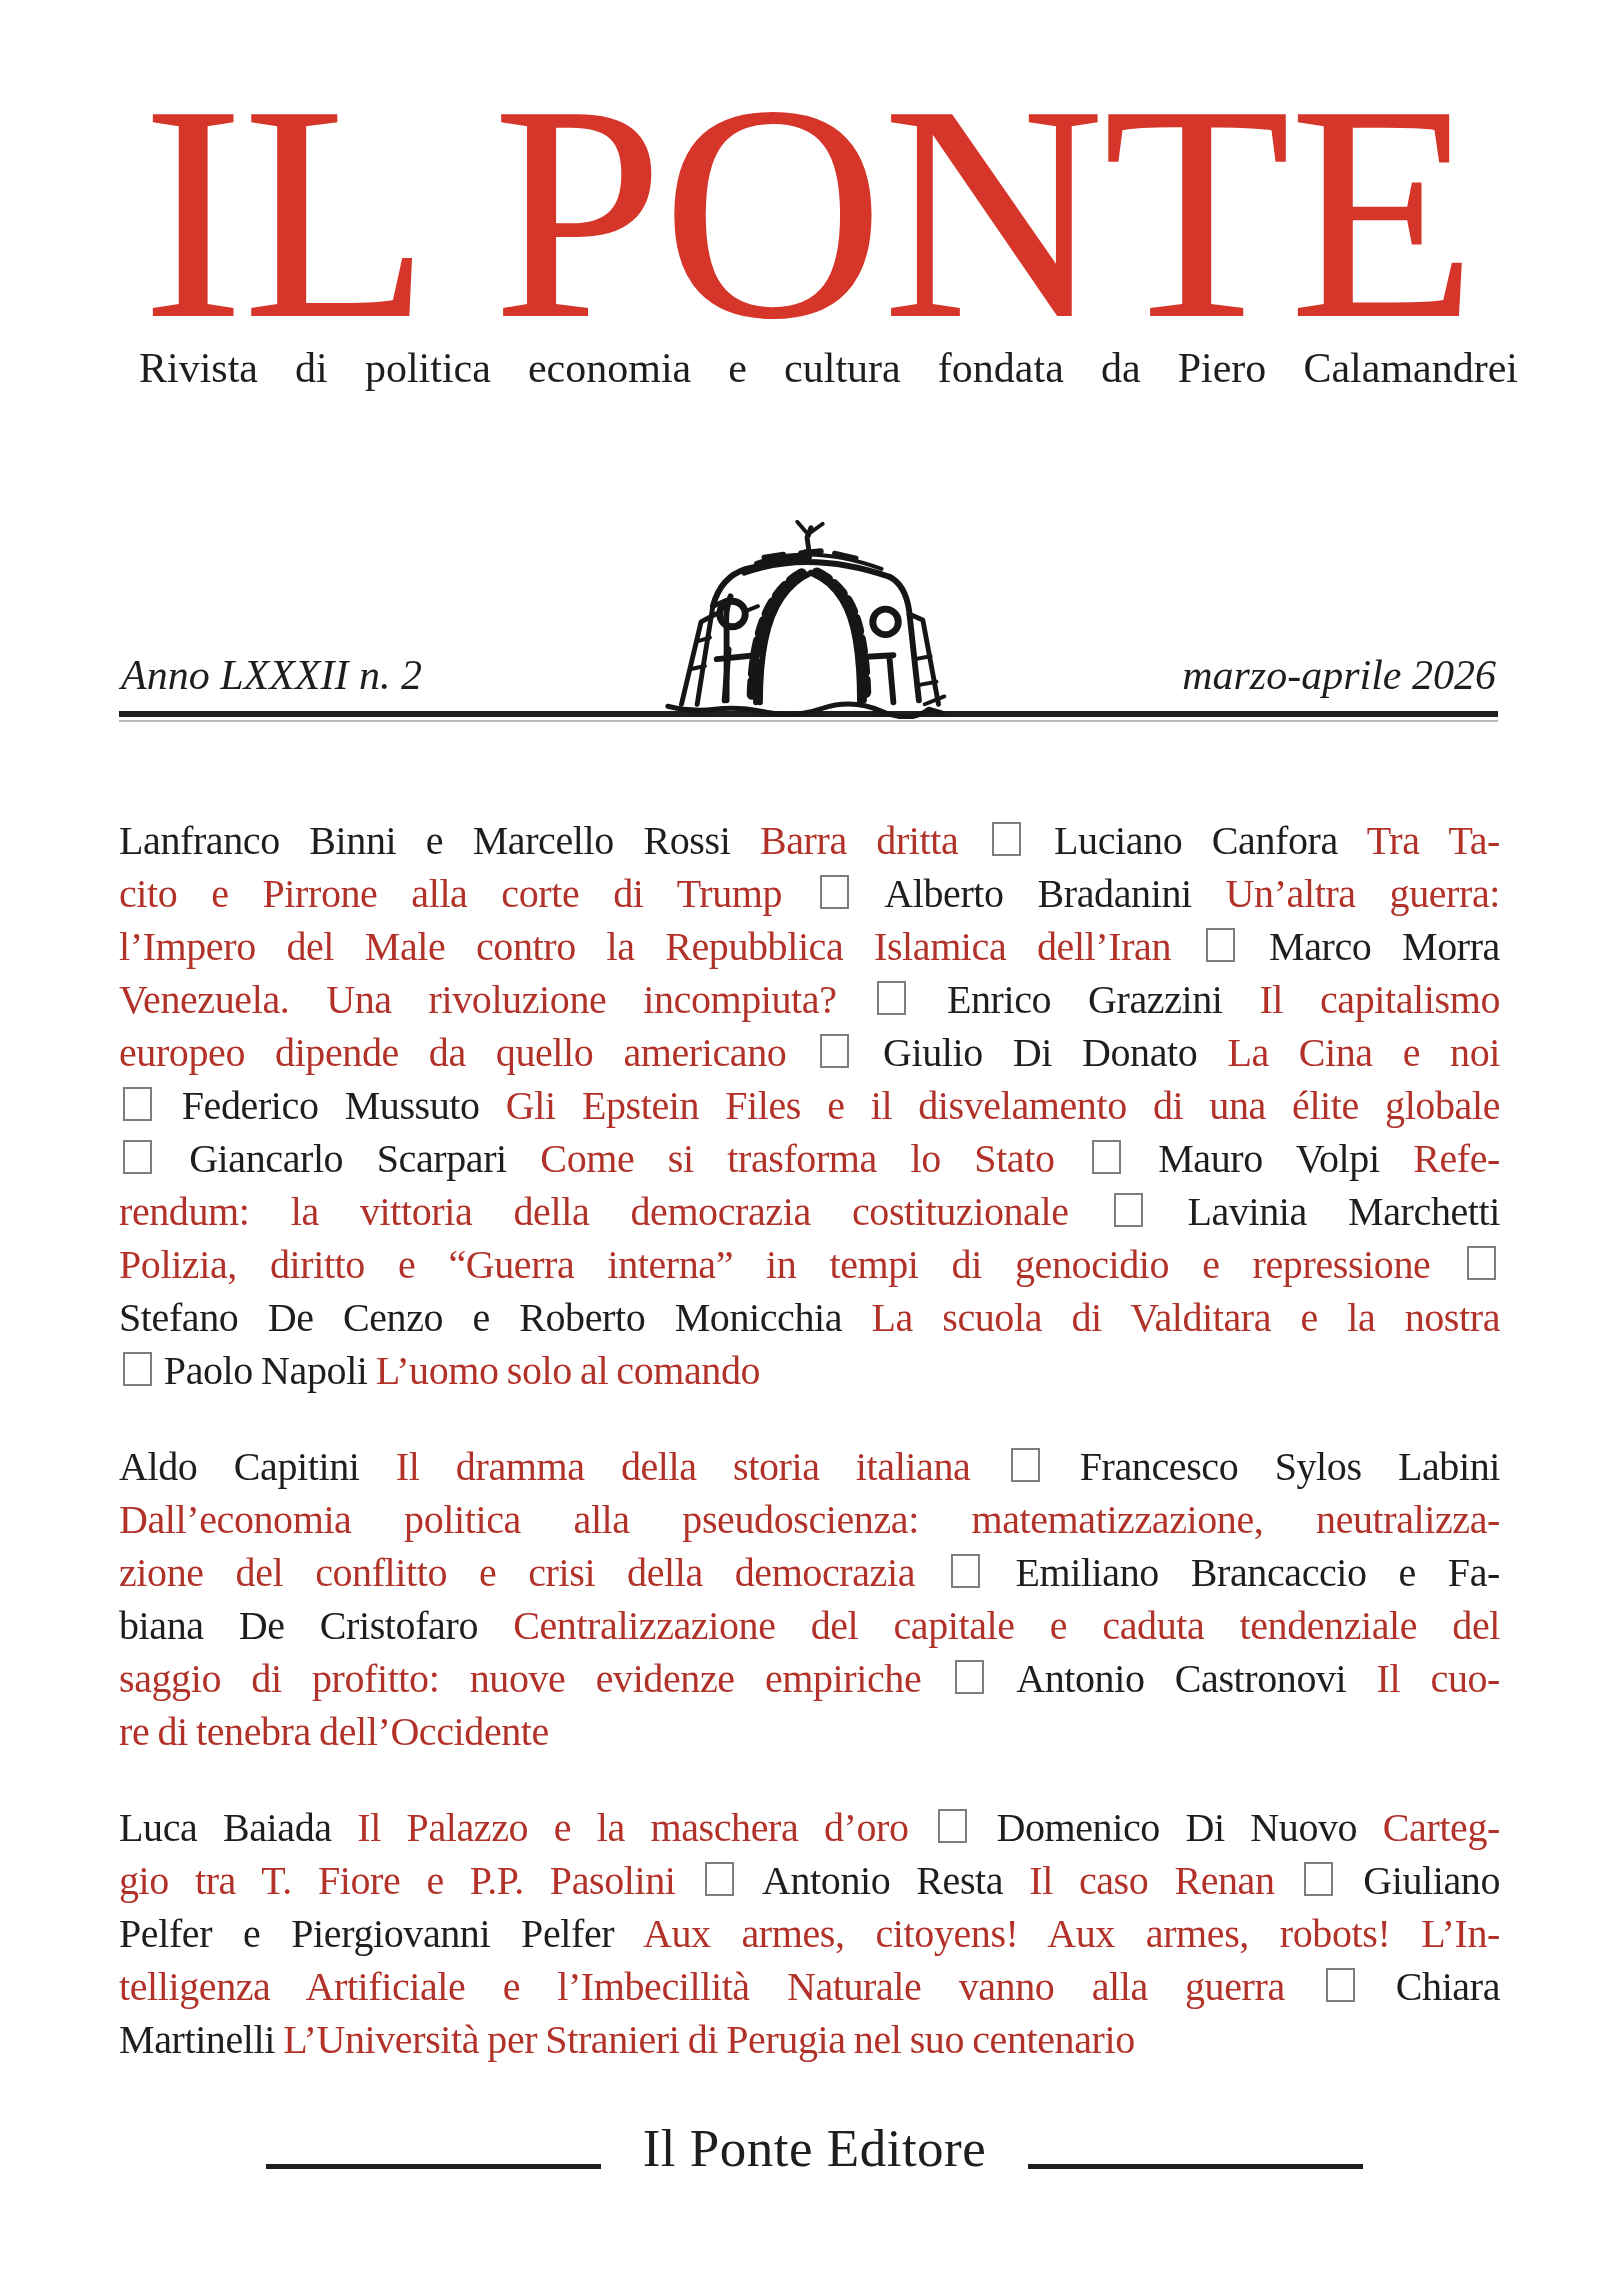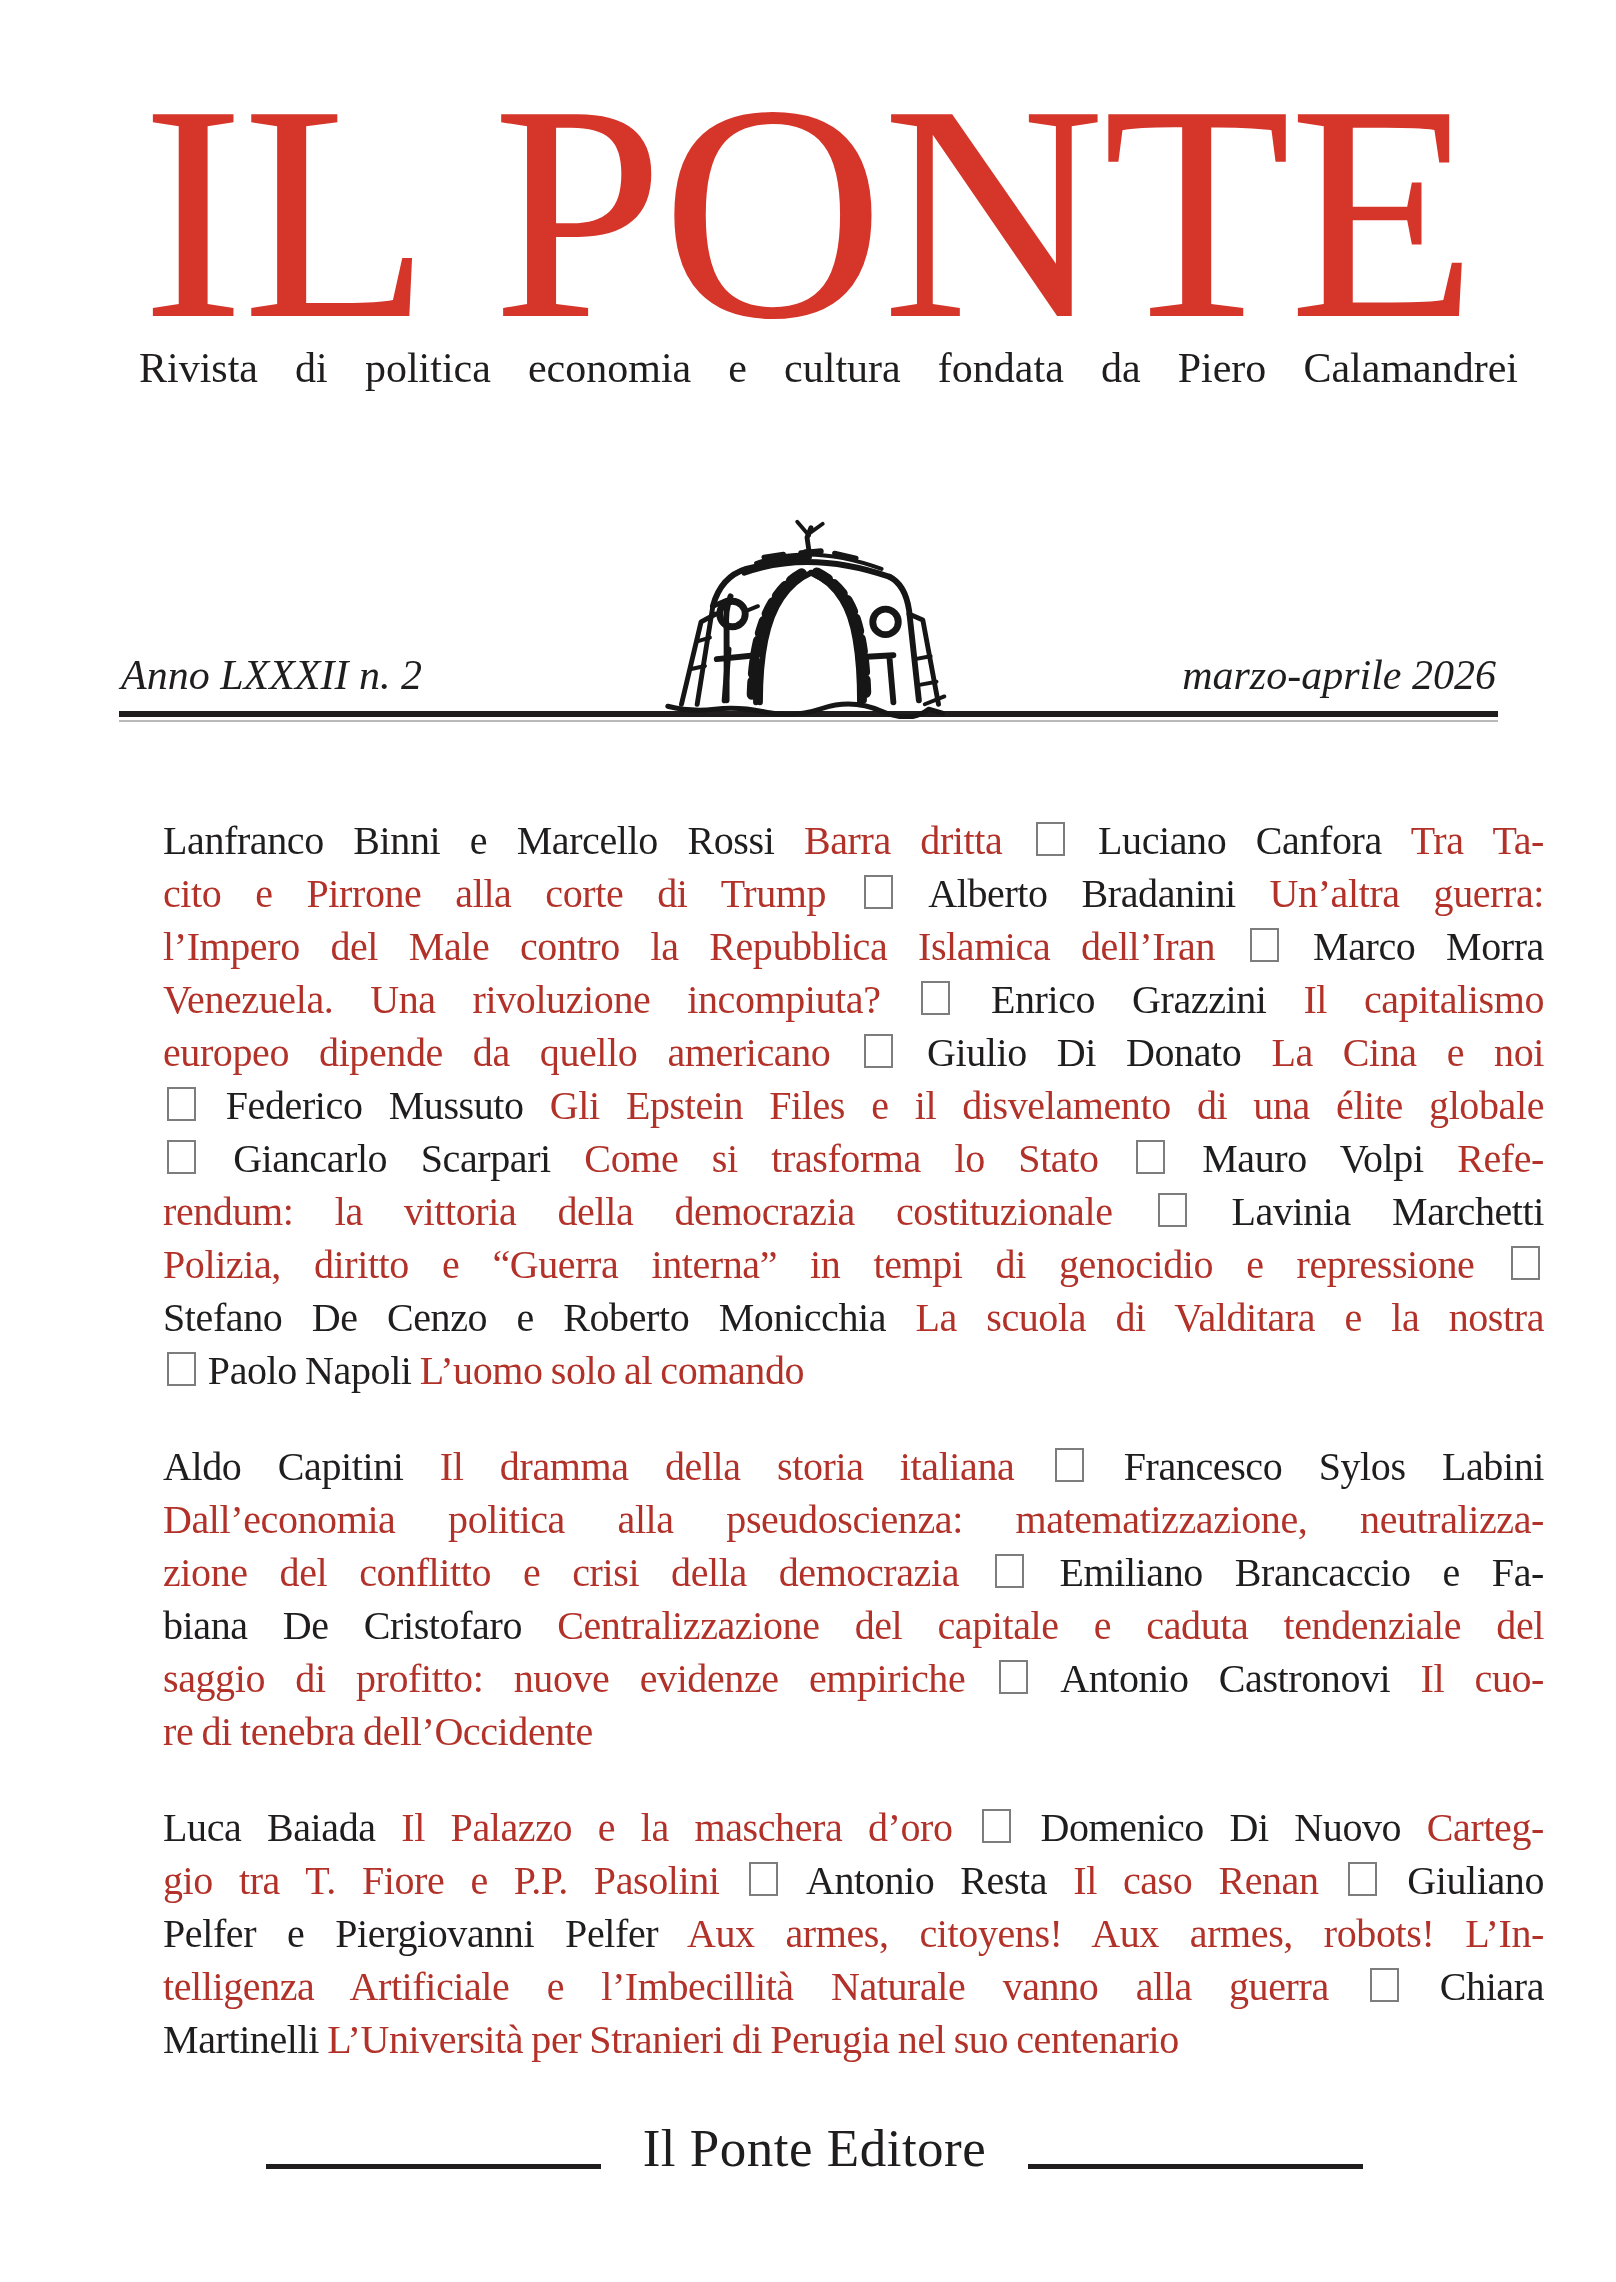--- a/index.html
+++ b/index.html
@@ -28,21 +28,20 @@
     position:absolute;top:711px;left:119px;width:1379px;height:5.7px;
     background:var(--ink);
   }
   .rule-shadow{
     position:absolute;top:720px;left:119px;width:1379px;height:1.9px;background:#b9b9b9;
   }
   .contents{
     position:absolute;top:814px;left:119px;width:1381px;
     font-size:40px;line-height:53px;letter-spacing:-0.4px;word-spacing:-1.4px;
     color:var(--ink);
-    margin-left:44px;
   }
   .para{margin:0 0 43px 0;}
   .cl{text-align:justify;text-align-last:justify;}
   .cl.last{text-align:right;text-align-last:left;}
   .red{color:var(--body-red);}
   .blk{color:var(--ink);}
   .sq{
     display:inline-block;width:25px;height:29.5px;border:2.9px solid var(--sq-gray);
     margin:0 3.8px;vertical-align:-1.9px;background:#fff;
   }

